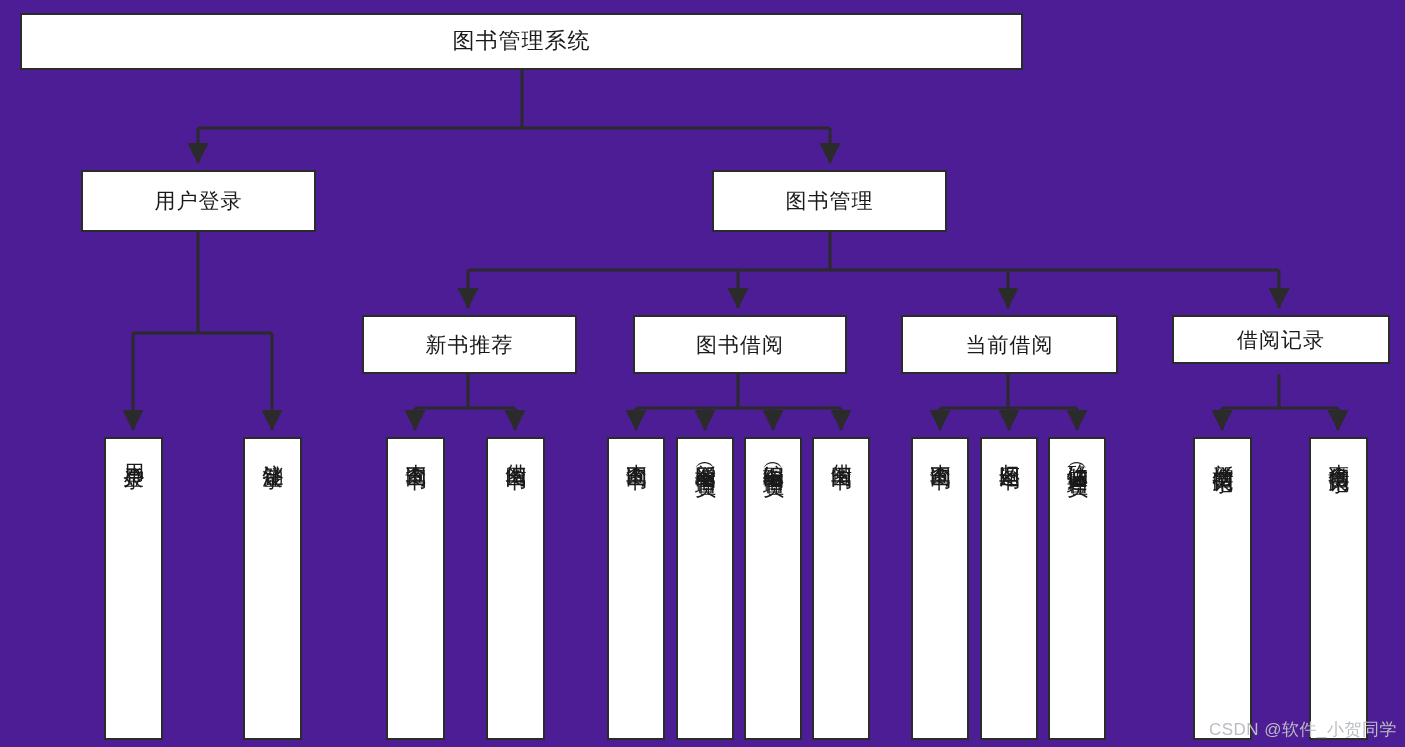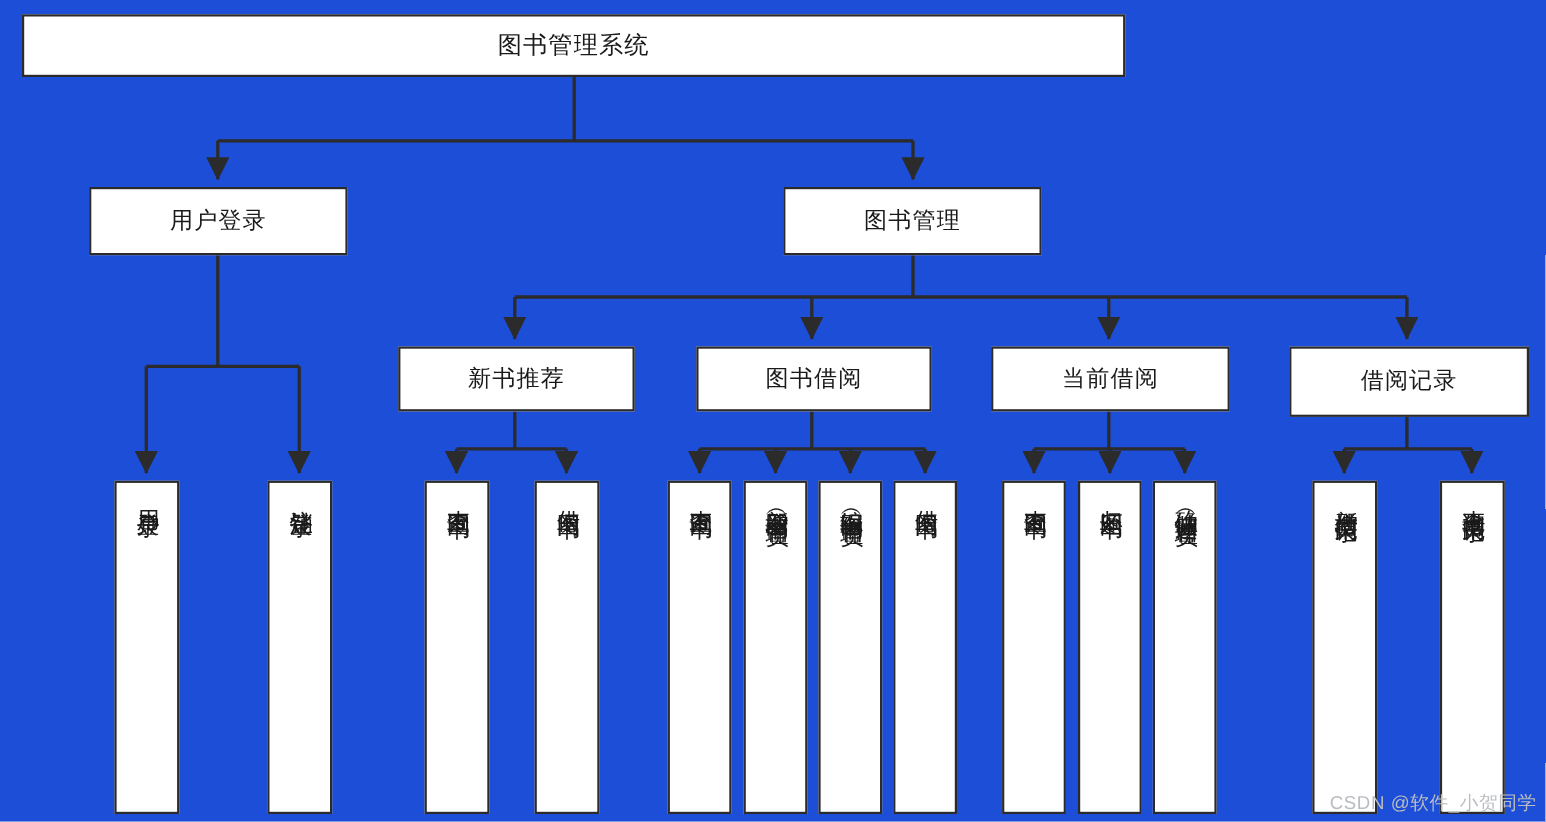--- a/index.html
+++ b/index.html
@@ -7,21 +7,21 @@
     padding: 0;
     background: #ffffff;
   }
   body {
     font-family: "Liberation Sans", "DejaVu Sans", sans-serif;
   }
   #canvas {
     position: relative;
     width: 1405px;
     height: 747px;
-    background: #1d4ed8;
+    background: #4c1d95;
     overflow: hidden;
   }
   #wires {
     position: absolute;
     left: 0;
     top: 0;
     width: 1405px;
     height: 747px;
   }
   .node {
@@ -137,21 +137,21 @@
 
   <div class="node node-h" style="left:712px; top:170px; width:235px; height:62px;">
     <span class="label">图书管理</span>
   </div>
   <div class="node node-h" style="left:633px; top:315px; width:214px; height:59px;text-align:right;">
     <span class="label">图书借阅</span>
   </div>
   <div class="node node-h" style="left:901px; top:315px; width:217px; height:59px;text-align:center;">
     <span class="label">当前借阅</span>
   </div>
-  <div class="node node-h" style="left:1172px; top:315px; width:218px; height:64px;">
+  <div class="node node-h" style="left:1172px; top:315px; width:218px; height:49px;">
     <span class="label">借阅记录</span>
   </div>
 
   <div class="node node-v" style="left:104px; top:437px; width:59px; height:303px;">
     <span class="label">用户登录</span>
   </div>
   <div class="node node-v" style="left:243px; top:437px; width:59px; height:303px;">
     <span class="label">注销登录</span>
   </div>
 

